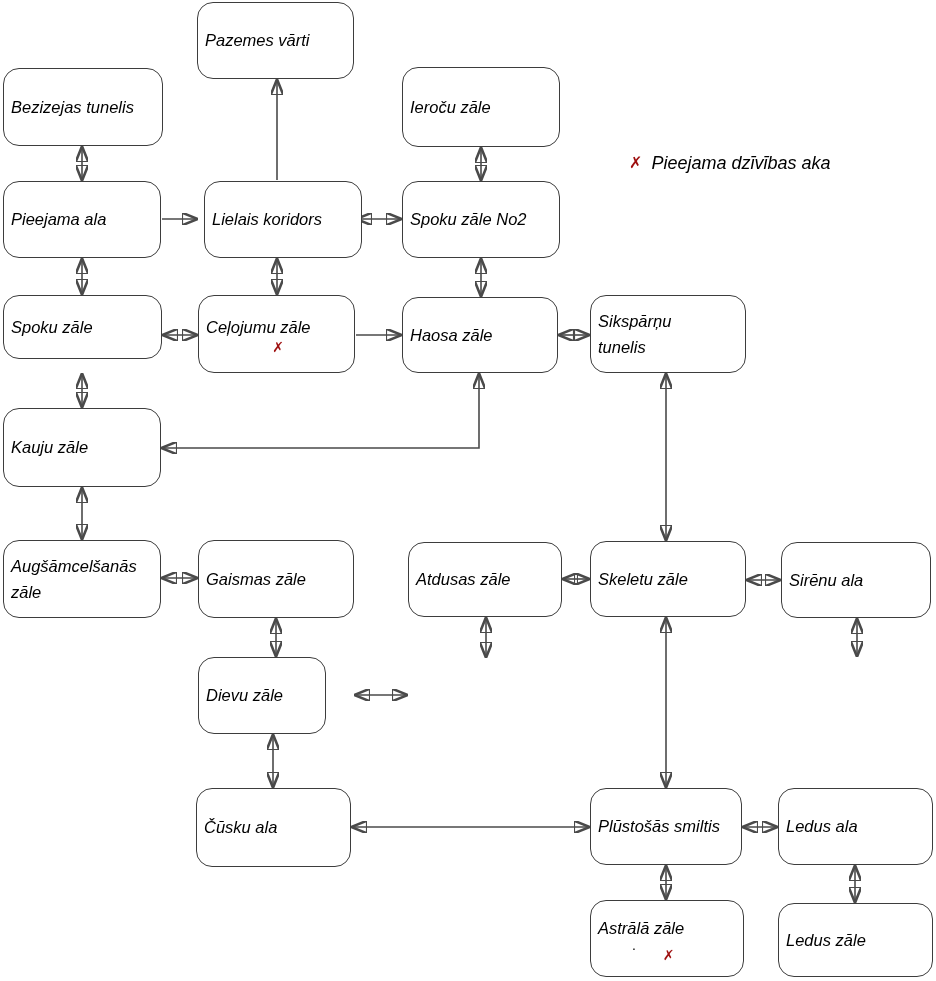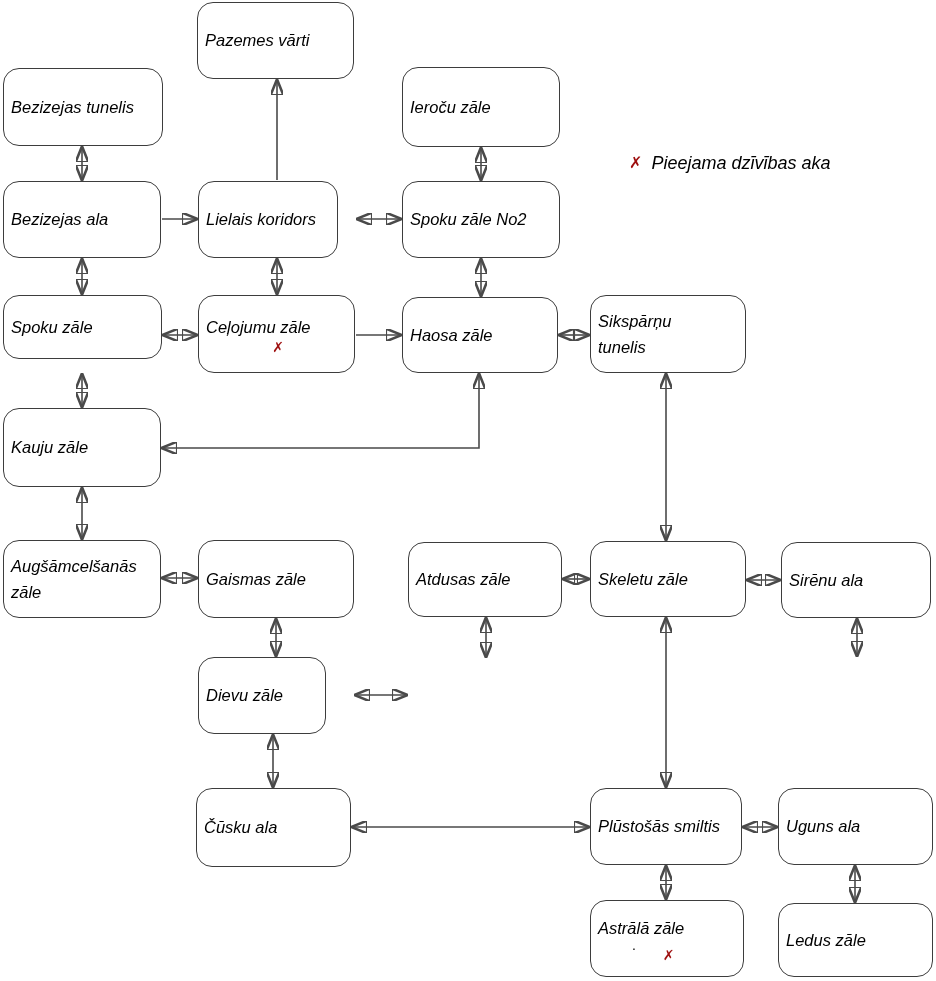--- a/index.html
+++ b/index.html
@@ -74,23 +74,23 @@
   <div class="node" style="left:197px;top:2px;width:157px;height:77px">
     <span class="label">Pazemes vārti</span>
   </div>
   <div class="node" style="left:3px;top:68px;width:160px;height:78px">
     <span class="label">Bezizejas tunelis</span>
   </div>
   <div class="node" style="left:402px;top:67px;width:158px;height:80px">
     <span class="label">Ieroču zāle</span>
   </div>
   <div class="node" style="left:3px;top:181px;width:158px;height:77px">
-    <span class="label">Bezizejas ala</span>
+    <span class="label">Pieejama ala</span>
   </div>
-  <div class="node" style="left:198px;top:181px;width:140px;height:77px">
+  <div class="node" style="left:204px;top:181px;width:158px;height:77px">
     <span class="label">Lielais koridors</span>
   </div>
   <div class="node" style="left:402px;top:181px;width:158px;height:77px">
     <span class="label">Spoku zāle No2</span>
   </div>
   <div class="node" style="left:3px;top:295px;width:159px;height:64px">
     <span class="label">Spoku zāle</span>
   </div>
   <div class="node" style="left:198px;top:295px;width:157px;height:78px">
     <span class="label">Ceļojumu zāle</span>
@@ -125,21 +125,21 @@
   <div class="node" style="left:198px;top:657px;width:128px;height:77px">
     <span class="label">Dievu zāle</span>
   </div>
   <div class="node" style="left:196px;top:788px;width:155px;height:79px">
     <span class="label">Čūsku ala</span>
   </div>
   <div class="node" style="left:590px;top:788px;width:152px;height:77px">
     <span class="label">Plūstošās smiltis</span>
   </div>
   <div class="node" style="left:778px;top:788px;width:155px;height:77px">
-    <span class="label">Uguns ala</span>
+    <span class="label">Ledus ala</span>
   </div>
   <div class="node" style="left:590px;top:900px;width:154px;height:77px">
     <span class="label">Astrālā zāle</span>
     <span class="dot">.</span>
     <span class="xmark">✗</span>
   </div>
   <div class="node" style="left:778px;top:903px;width:155px;height:74px">
     <span class="label">Ledus zāle</span>
   </div>
 

